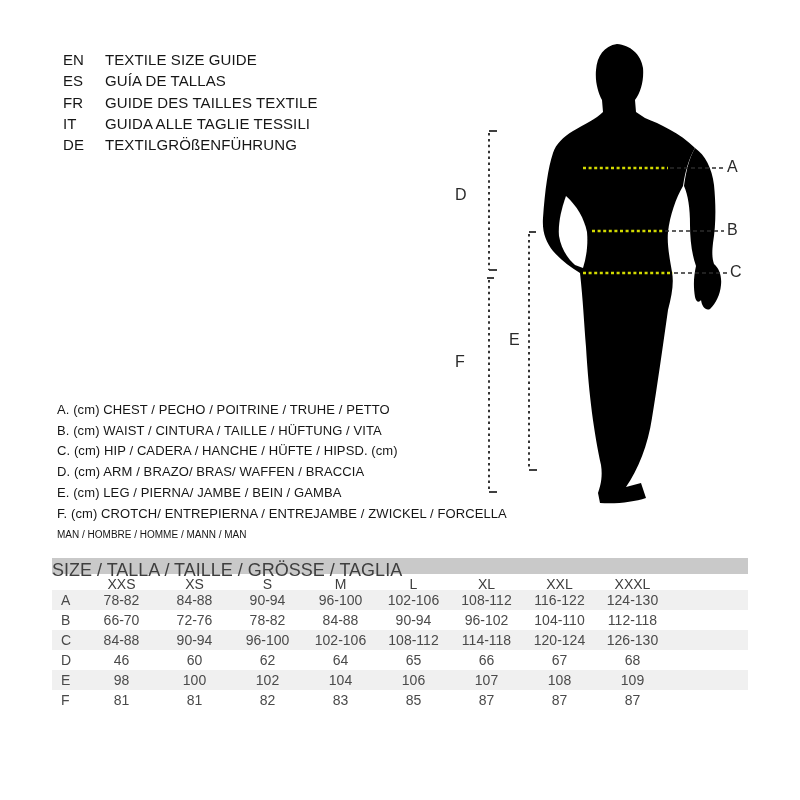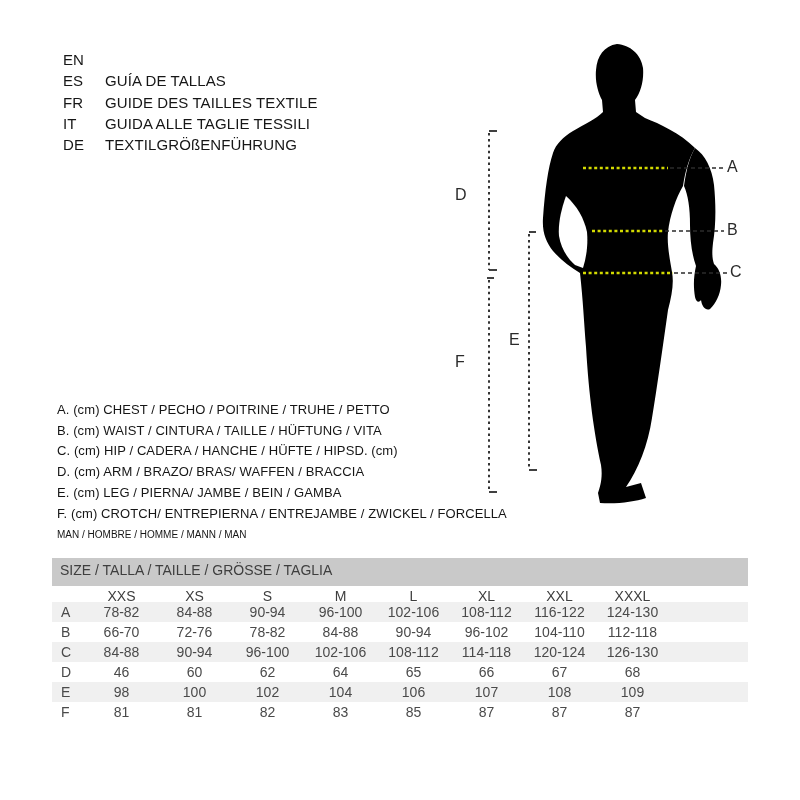--- a/index.html
+++ b/index.html
@@ -29,35 +29,36 @@
     position:absolute;font-size:16px;color:#2a2a2a;
     transform:translateY(-54%);
   }
   
   .measure-list{position:absolute;left:57px;top:400px;}
   .measure-line{font-size:13px;line-height:20.7px;letter-spacing:0.1px;color:var(--ink);white-space:nowrap;}
   .category-line{position:absolute;left:57px;top:529px;font-size:10px;color:var(--ink);}
   
   .size-table{position:absolute;left:52px;top:558px;width:696px;font-size:14px;color:var(--table-ink);}
   .table-header{
-    height:28px;line-height:24px;background:var(--table_header_bg);
-    padding-left:8px;color:#3e3e3e;font-size:14px;
+    height:16px;line-height:24px;background:var(--table_header_bg);
+    color:#3e3e3e;font-size:18px;
   }
   .t-row{display:grid;grid-template-columns:33px repeat(8,73px) 1fr;height:20px;line-height:20px;align-items:center;}
   .t-row.stripe{background:var(--row_stripe_bg);}
   .t-row.sizes{height:16px;line-height:21px;color:#3e3e3e;}
   .t-cell{text-align:center;}
   .t-label{padding-left:9px;text-align:left;}
 </style>
 </head>
 <body>
 
 <div class="lang-list">
   <div class="lang-row">
     <span class="lang-code">EN</span>
+    <span>TEXTILE SIZE GUIDE</span>
   </div>
   <div class="lang-row">
     <span class="lang-code">ES</span>
     <span>GUÍA DE TALLAS</span>
   </div>
   <div class="lang-row">
     <span class="lang-code">FR</span>
     <span>GUIDE DES TAILLES TEXTILE</span>
   </div>
   <div class="lang-row">

